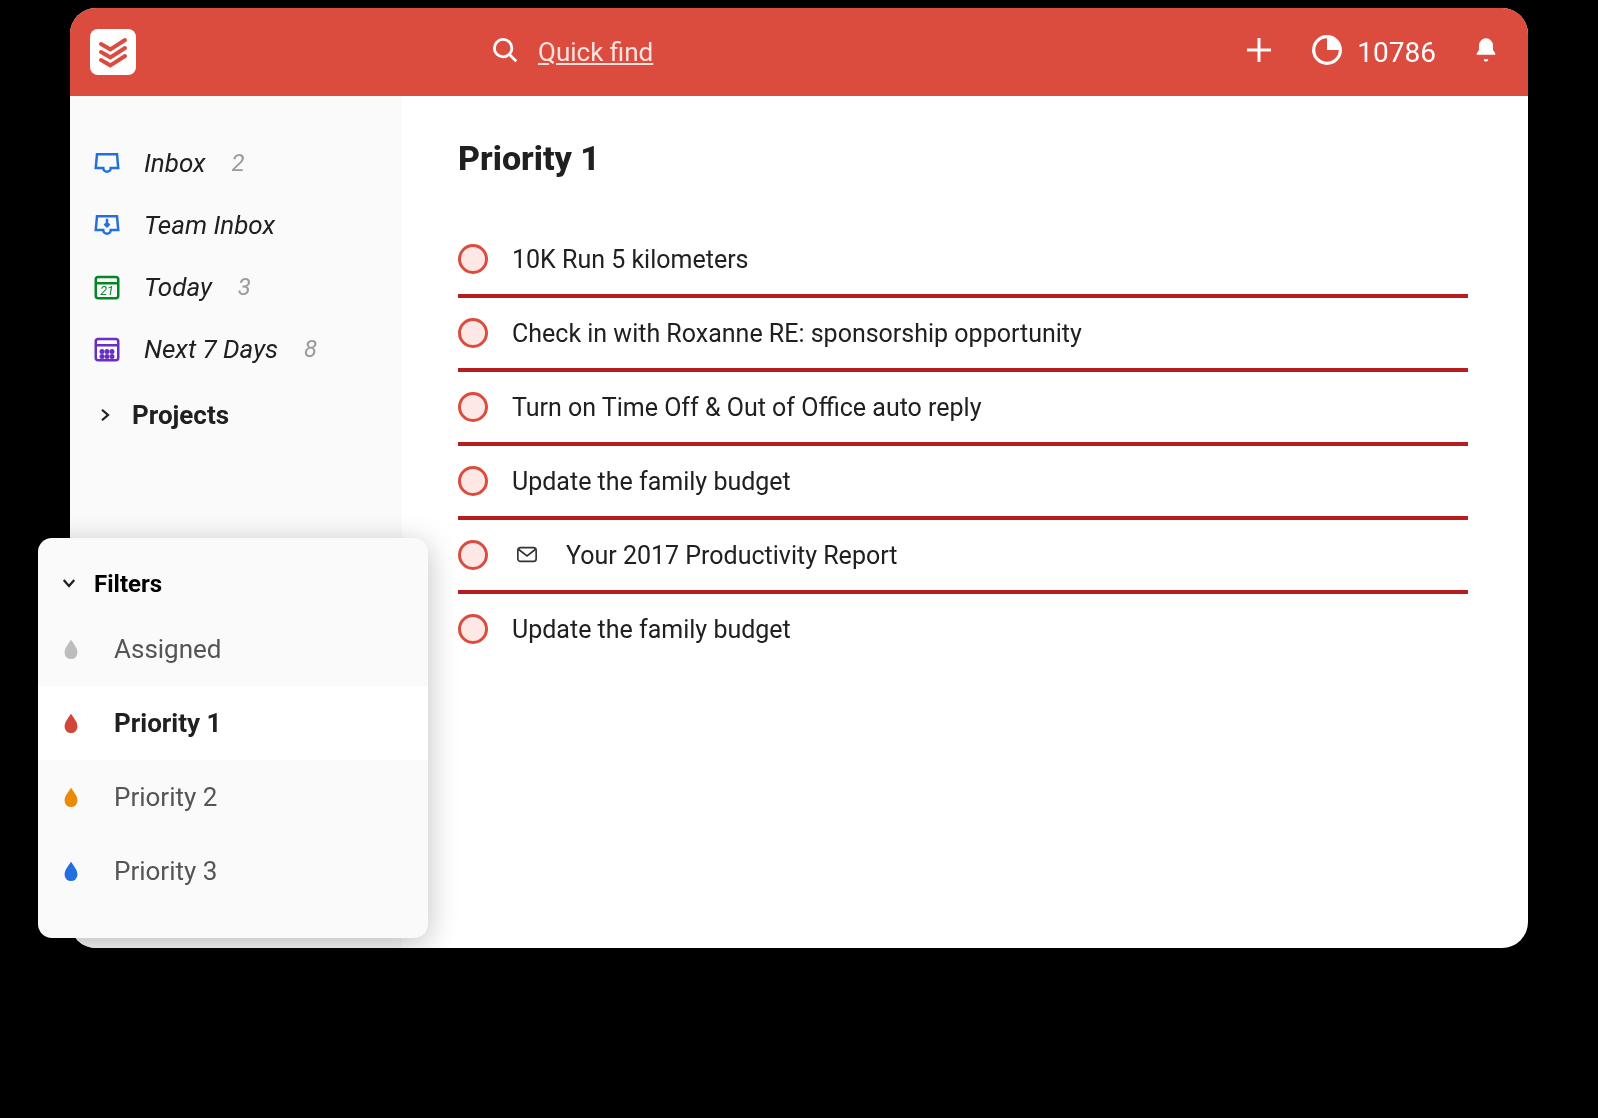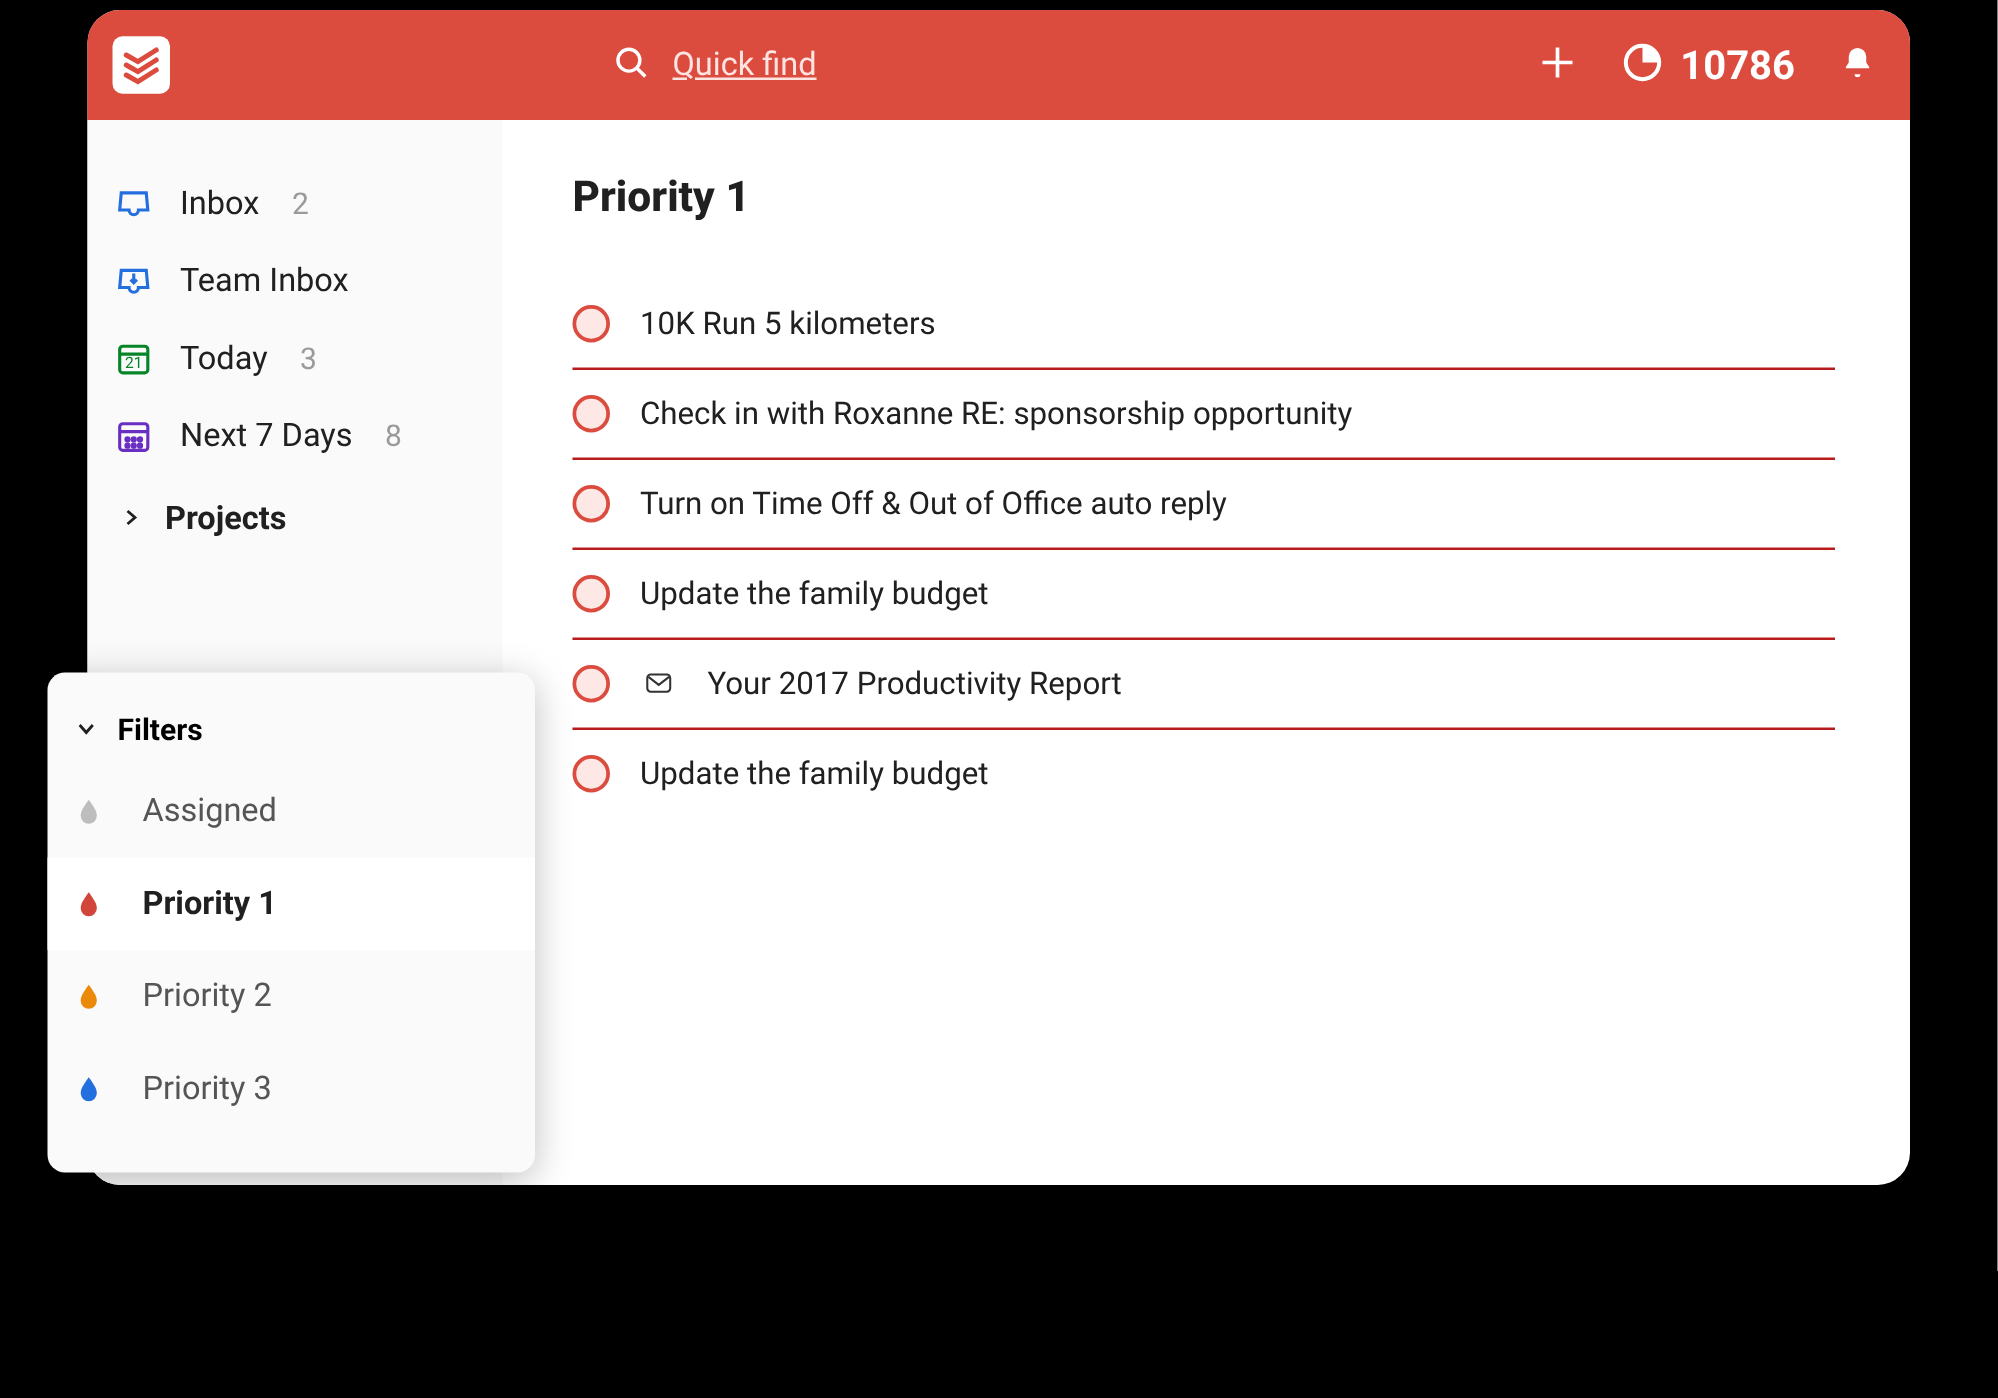--- a/index.html
+++ b/index.html
@@ -54,21 +54,21 @@
     gap: 36px;
     margin-left: auto;
   }
   .plus-icon svg { width: 32px; height: 32px; stroke: #fff; fill: none; stroke-width: 2.2; }
   .karma {
     display: flex;
     align-items: center;
     gap: 14px;
   }
   .karma-icon svg { width: 32px; height: 32px; }
-  .karma-count { color: #fff; font-size: 32px; font-weight: 700; }
+  .karma-count { color: #fff; font-size: 28px; font-weight: 400; }
   .bell-icon svg { width: 28px; height: 28px; fill: #fff; }
 
   
   .body {
     display: flex;
     height: calc(100% - 88px);
     position: relative;
   }
   .sidebar {
     width: 332px;
@@ -77,20 +77,21 @@
     padding-top: 36px;
   }
   .nav-item {
     display: flex;
     align-items: center;
     gap: 22px;
     padding: 16px 22px;
     font-size: 26px;
     color: #202020;
     cursor: pointer;
+    font-style: italic;
   }
   .nav-item .count { color: #9a9a9a; font-size: 24px; margin-left: 4px; }
   .nav-icon { width: 30px; height: 30px; flex-shrink: 0; display:flex; align-items:center; justify-content:center; }
   .section-row {
     display: flex;
     align-items: center;
     gap: 18px;
     padding: 20px 22px 10px 26px;
     font-size: 26px;
     font-weight: 700;
@@ -147,21 +148,21 @@
     font-weight: 800;
     color: #202020;
     margin-bottom: 46px;
   }
   .task-list {}
   .task-row {
     display: flex;
     align-items: center;
     gap: 24px;
     padding: 20px 0;
-    border-bottom: 2px solid #b91c1c;
+    border-bottom: 4px solid #b91c1c;
     font-size: 25px;
     color: #202020;
     cursor: pointer;
   }
   .task-row:last-child { border-bottom: none; }
   .task-check {
     width: 30px;
     height: 30px;
     border-radius: 50%;
     border: 3px solid #db4c3f;

